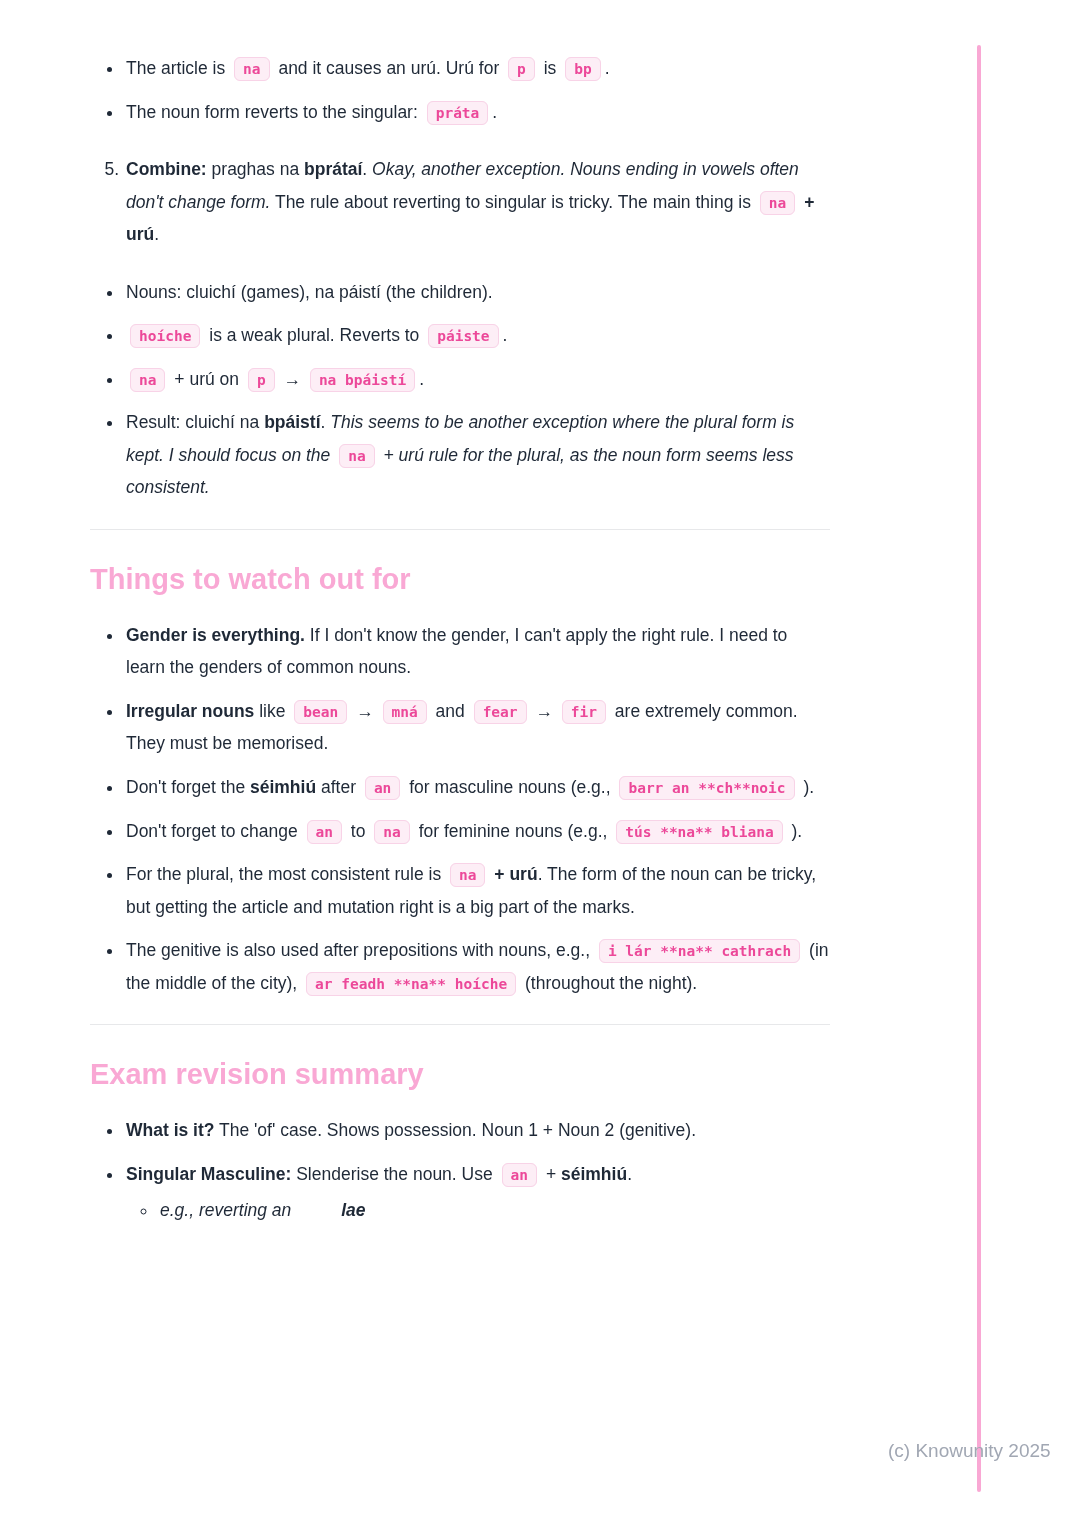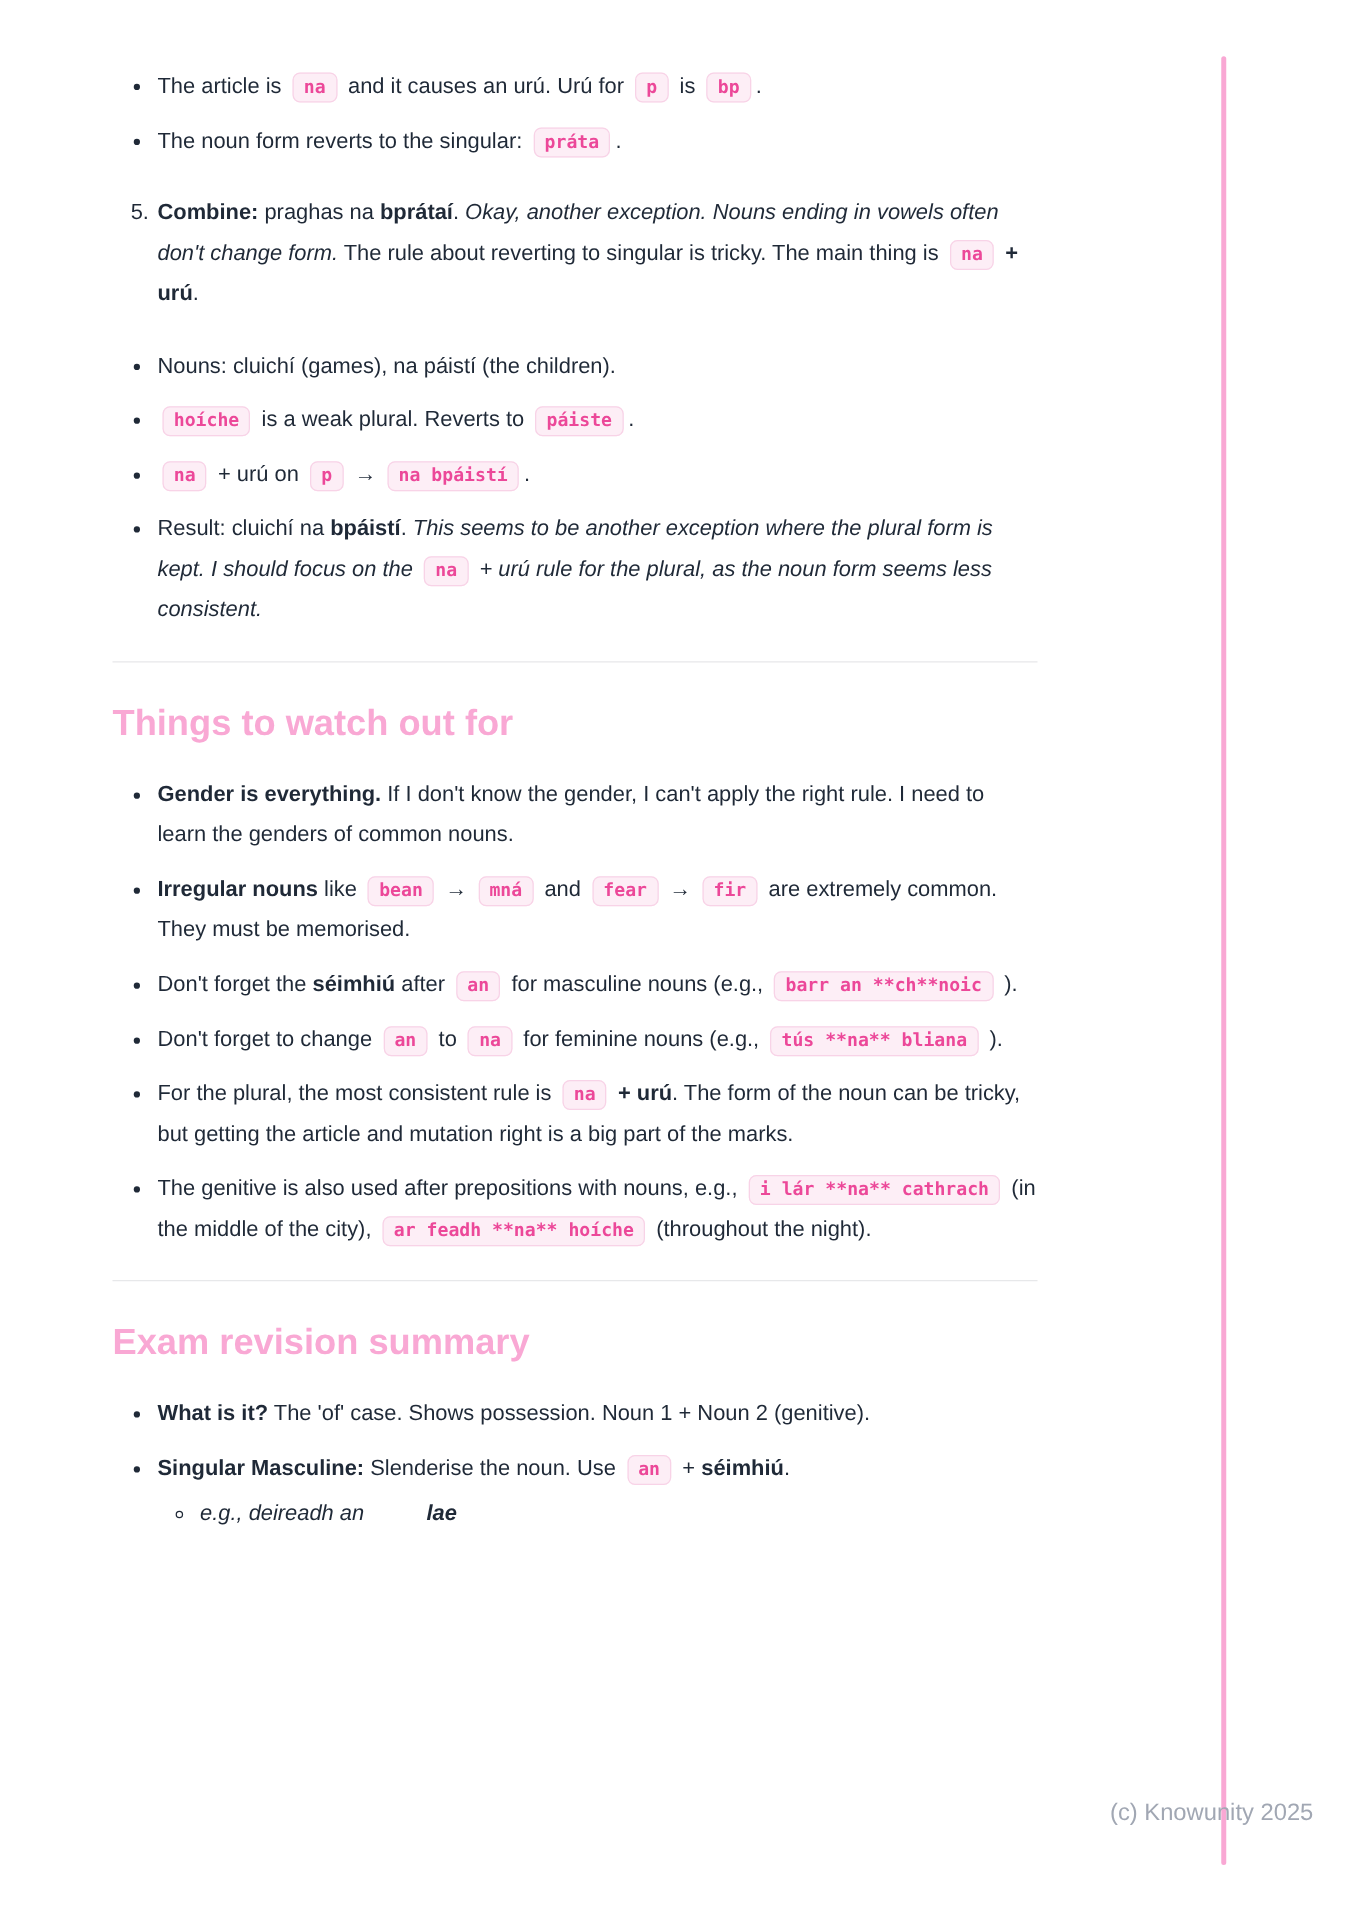--- a/index.html
+++ b/index.html
@@ -97,19 +97,19 @@
         <li data-name="list-item"><span data-name="text-run">Don't forget the </span><span data-name="text-run" style="font-weight: 700;">séimhiú</span><span data-name="text-run"> after </span><code data-name="inline-code-badge">an</code><span data-name="text-run"> for masculine nouns (e.g., </span><code data-name="inline-code-badge">barr an **ch**noic</code><span data-name="text-run"> ).</span></li>
         <li data-name="list-item"><span data-name="text-run">Don't forget to change </span><code data-name="inline-code-badge">an</code><span data-name="text-run"> to </span><code data-name="inline-code-badge">na</code><span data-name="text-run"> for feminine nouns (e.g., </span><code data-name="inline-code-badge">tús **na** bliana</code><span data-name="text-run"> ).</span></li>
         <li data-name="list-item"><span data-name="text-run">For the plural, the most consistent rule is </span><code data-name="inline-code-badge">na</code><span data-name="text-run"> </span><span data-name="text-run" style="font-weight: 700;">+ urú</span><span data-name="text-run">. The form of the noun can be tricky, but getting the article and mutation right is a big part of the marks.</span></li>
         <li data-name="list-item"><span data-name="text-run">The genitive is also used after prepositions with nouns, e.g., </span><code data-name="inline-code-badge">i lár **na** cathrach</code><span data-name="text-run"> (in the middle of the city), </span><code data-name="inline-code-badge">ar feadh **na** hoíche</code><span data-name="text-run"> (throughout the night).</span></li>
       </ul>
       <hr data-name="section-divider">
       <h2 data-name="section-heading">Exam revision summary</h2>
       <ul data-name="bullet-list">
         <li data-name="list-item"><span data-name="text-run" style="font-weight: 700;">What is it?</span><span data-name="text-run"> The 'of' case. Shows possession. Noun 1 + Noun 2 (genitive).</span></li>
         <li data-name="list-item"><span data-name="text-run" style="font-weight: 700;">Singular Masculine:</span><span data-name="text-run"> Slenderise the noun. Use </span><code data-name="inline-code-badge">an</code><span data-name="text-run"> + </span><span data-name="text-run" style="font-weight: 700;">séimhiú</span><span data-name="text-run">.</span><ul class="sub" data-name="sub-list">
-            <li data-name="sub-list-item"><span data-name="text-run" style="font-style: italic;">e.g., deireadh an </span><span data-name="text-run" style="font-weight: 700; font-style: italic; margin-left: 45px;">lae</span></li>
+            <li data-name="sub-list-item"><span data-name="text-run" style="font-style: italic;">e.g., reverting an </span><span data-name="text-run" style="font-weight: 700; font-style: italic; margin-left: 45px;">lae</span></li>
           </ul></li>
       </ul>
     </main>
   <div class="accent-line" data-name="right-accent-line"></div>
   <div class="footer" data-name="footer-credit">(c) Knowunity 2025</div>
 </div>
 
 </body></html>

